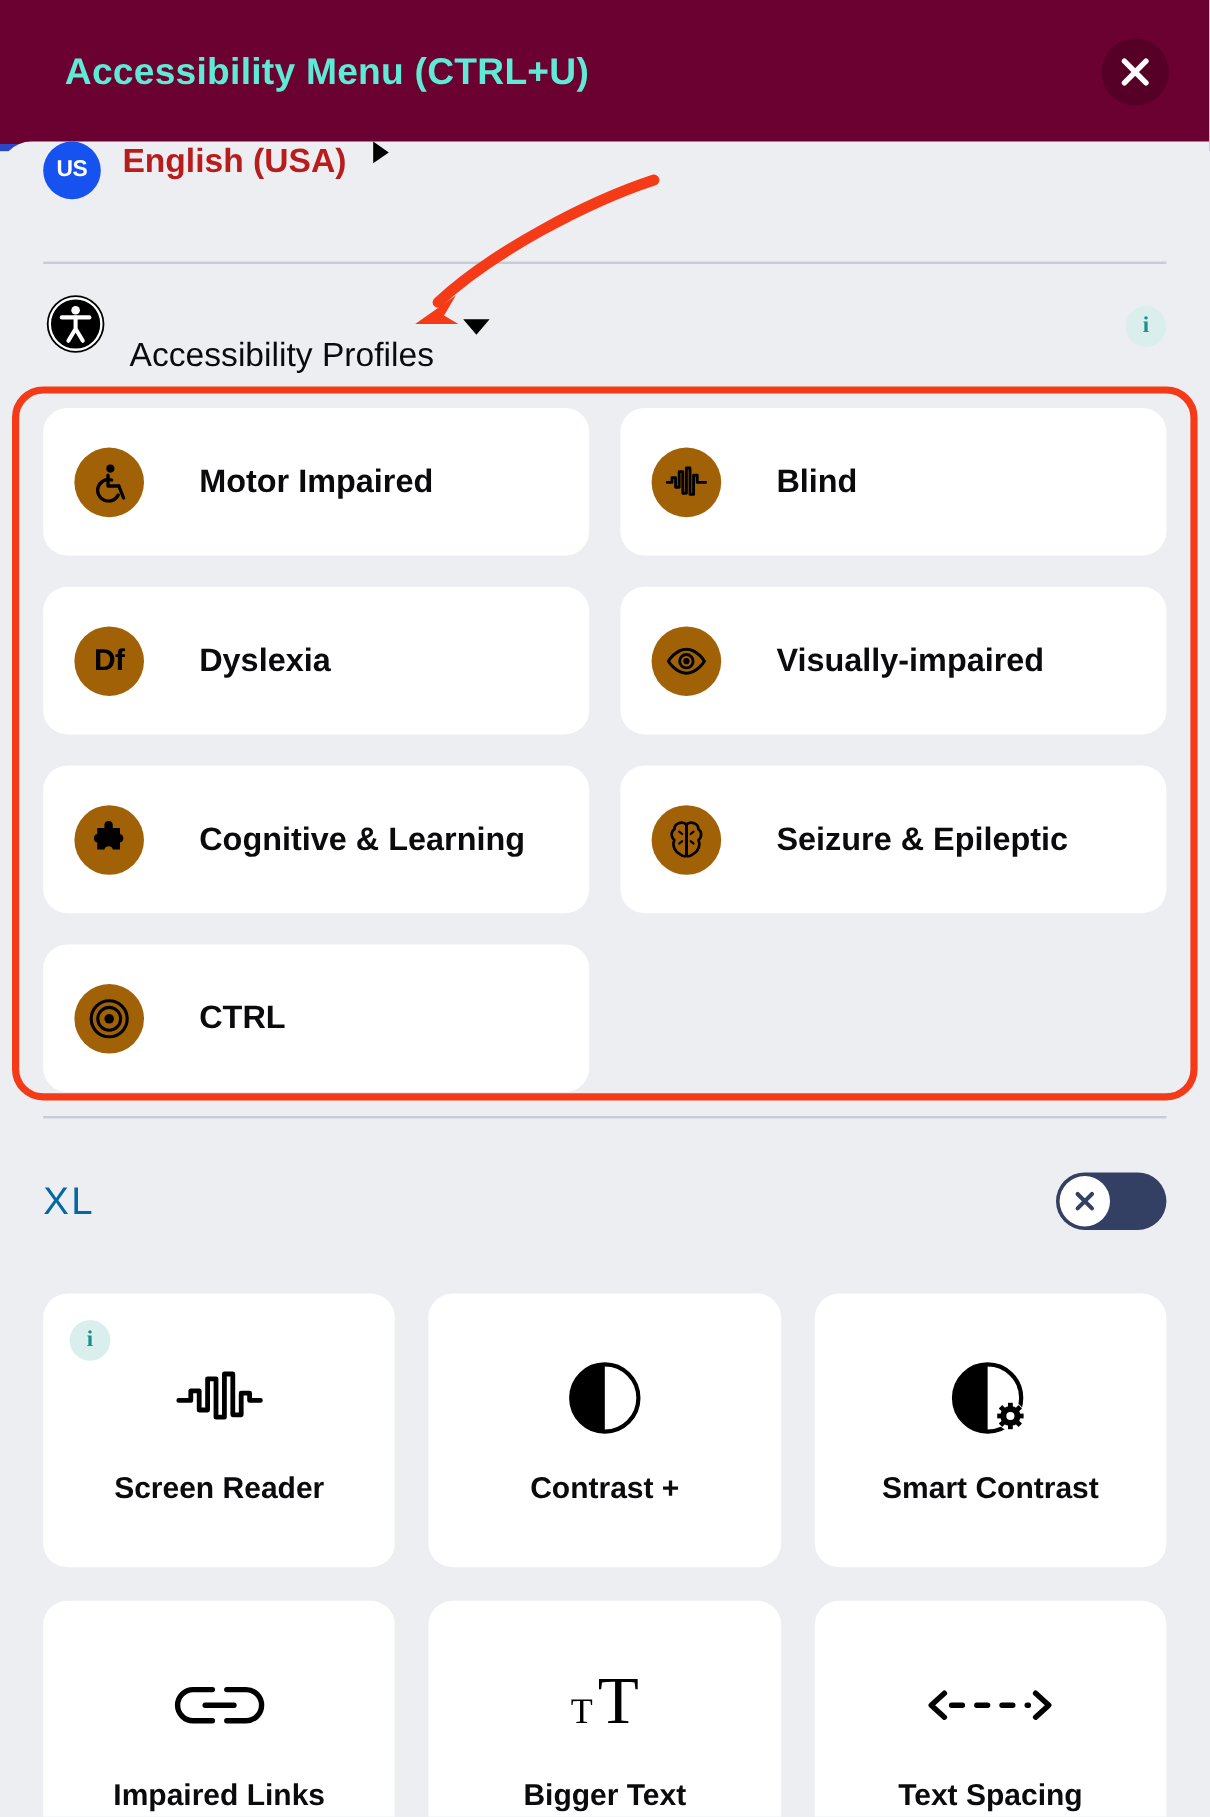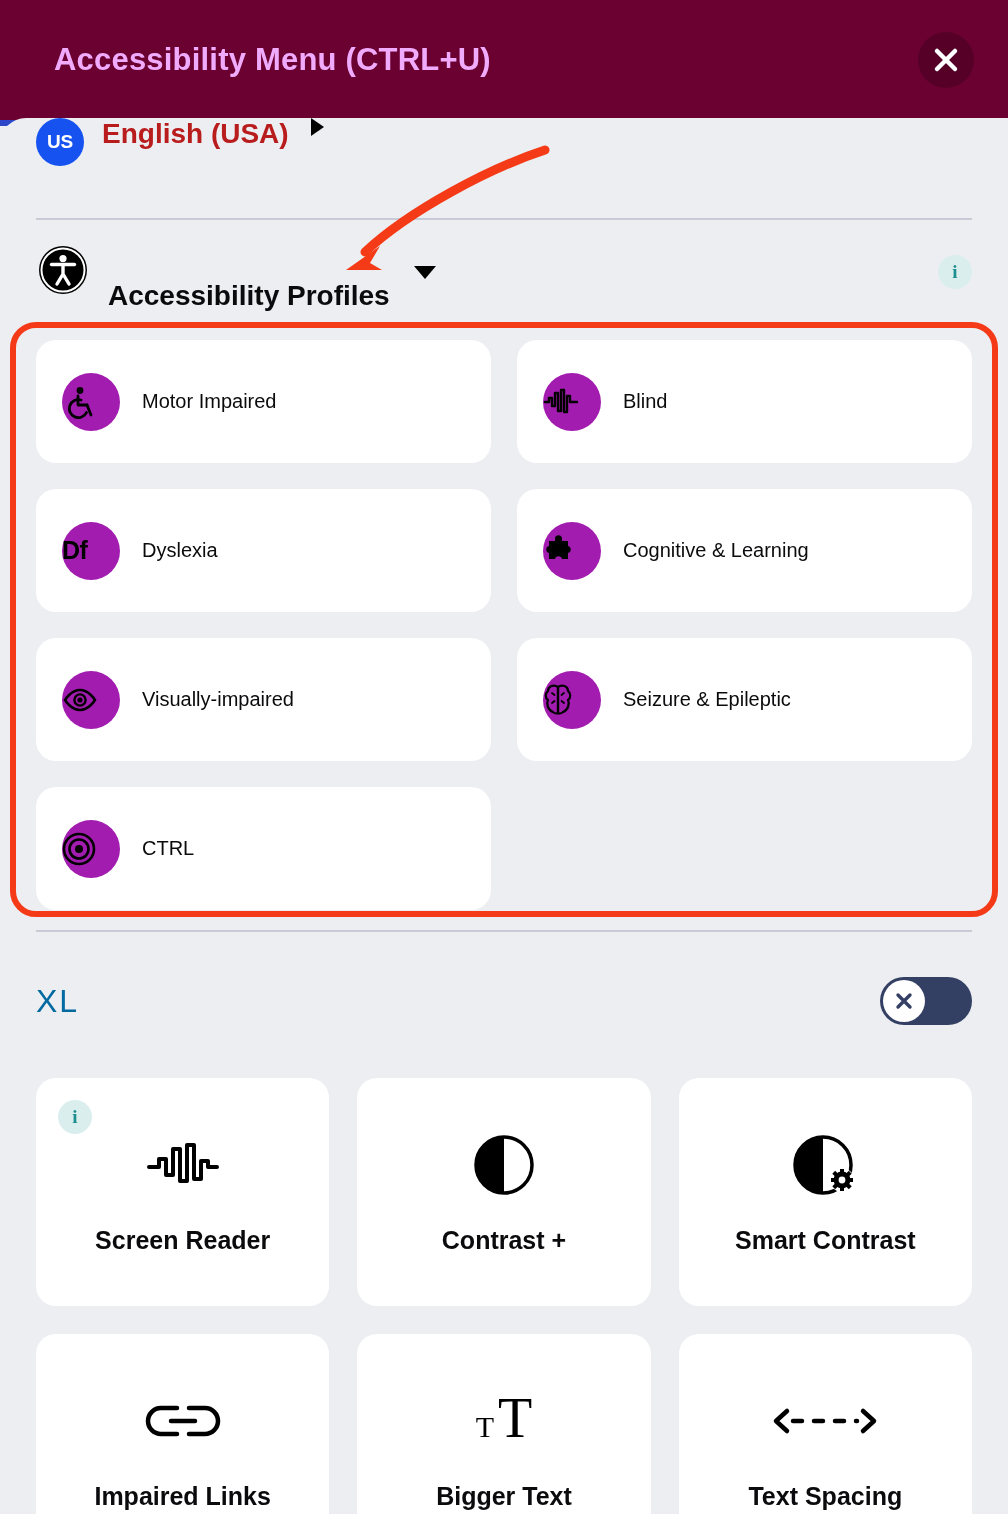--- a/index.html
+++ b/index.html
@@ -21,21 +21,21 @@
   
   .header {
     position: relative;
     height: 120px;
     background: #6b0130;
     display: flex;
     align-items: center;
     padding: 0 34px 0 54px;
   }
   .header-title {
-    color: #f0abfc;
+    color: #5eead4;
     font-size: 31px;
     font-weight: bold;
     letter-spacing: 0.2px;
     flex: 1;
   }
   .close-btn {
     width: 56px;
     height: 56px;
     border-radius: 50%;
     background: #560028;
@@ -106,21 +106,21 @@
   
   .profiles-row {
     display: flex;
     align-items: center;
     height: 104px;
     gap: 18px;
   }
   .a11y-icon { flex: 0 0 auto; }
   .profiles-label {
     font-size: 28px;
-    font-weight: bold;
+    font-weight: normal;
     color: #0b0b0d;
     margin-top: 47px;
   }
   .caret-down {
     width: 0; height: 0;
     border-top: 13px solid #000;
     border-left: 11px solid transparent;
     border-right: 11px solid transparent;
     margin-left: 6px;
   }
@@ -152,29 +152,31 @@
     height: 123px;
     display: flex;
     align-items: center;
     padding: 0 26px;
     gap: 22px;
     cursor: pointer;
   }
   .profile-icon-wrap {
     width: 58px; height: 58px;
     border-radius: 50%;
-    background: #a21caf;
-    display: flex;
-    align-items: center;
+    background: #a16207;
+    display: flex;
+    align-items: center;
+    justify-content: center;
     flex: 0 0 auto;
   }
   .profile-name {
-    font-size: 20px;
+    font-size: 27px;
     color: #0b0b0d;
-    font-weight: normal;
+    font-weight: bold;
+    margin-left: 24px;
   }
   .df-text {
     font-size: 25px;
     font-weight: bold;
     color: #000;
     letter-spacing: -0.5px;
   }
 
   
   .red-box {
@@ -359,36 +361,36 @@
 
       <div class="profile-card">
         <span class="profile-icon-wrap">
           <span class="df-text">Df</span>
         </span>
         <span class="profile-name">Dyslexia</span>
       </div>
 
       <div class="profile-card">
         <span class="profile-icon-wrap">
-          <svg width="32" height="32" viewBox="0 0 32 32">
-            <path d="M12 3 A3.6 3.6 0 0 1 19 3 L19 6 L25 6 L25 11 A3.6 3.6 0 0 1 25 18 L25 24 L19 24 A3.6 3.6 0 0 0 12 24 L6 24 L6 18 A3.6 3.6 0 0 1 6 11 L6 6 L12 6 Z" fill="#000"></path>
-          </svg>
-        </span>
-        <span class="profile-name">Cognitive &amp; Learning</span>
-      </div>
-
-      <div class="profile-card">
-        <span class="profile-icon-wrap">
           <svg width="36" height="26" viewBox="0 0 36 26">
             <path d="M18 3 C27 3 33 13 33 13 C33 13 27 23 18 23 C9 23 3 13 3 13 C3 13 9 3 18 3 Z" fill="none" stroke="#000" stroke-width="2.5"></path>
             <circle cx="18" cy="13" r="5.6" fill="none" stroke="#000" stroke-width="2.4"></circle>
             <circle cx="18" cy="13" r="2.6" fill="#000"></circle>
           </svg>
         </span>
         <span class="profile-name">Visually-impaired</span>
+      </div>
+
+      <div class="profile-card">
+        <span class="profile-icon-wrap">
+          <svg width="32" height="32" viewBox="0 0 32 32">
+            <path d="M12 3 A3.6 3.6 0 0 1 19 3 L19 6 L25 6 L25 11 A3.6 3.6 0 0 1 25 18 L25 24 L19 24 A3.6 3.6 0 0 0 12 24 L6 24 L6 18 A3.6 3.6 0 0 1 6 11 L6 6 L12 6 Z" fill="#000"></path>
+          </svg>
+        </span>
+        <span class="profile-name">Cognitive &amp; Learning</span>
       </div>
 
       <div class="profile-card">
         <span class="profile-icon-wrap">
           <svg width="30" height="34" viewBox="0 0 30 34">
             <path d="M15 4 C11 1 5 3 5 8 C2 10 2 15 5 17 C3 21 5 27 10 29 C12 31 15 31 15 29 Z" fill="none" stroke="#000" stroke-width="2.2" stroke-linejoin="round"></path>
             <path d="M15 4 C19 1 25 3 25 8 C28 10 28 15 25 17 C27 21 25 27 20 29 C18 31 15 31 15 29 Z" fill="none" stroke="#000" stroke-width="2.2" stroke-linejoin="round"></path>
             <path d="M15 4 L15 30" stroke="#000" stroke-width="1.8"></path>
             <path d="M9 10 L11.5 12 M9 20 L11.5 18 M21 10 L18.5 12 M21 20 L18.5 18" stroke="#000" stroke-width="1.8" stroke-linecap="round"></path>
           </svg>

